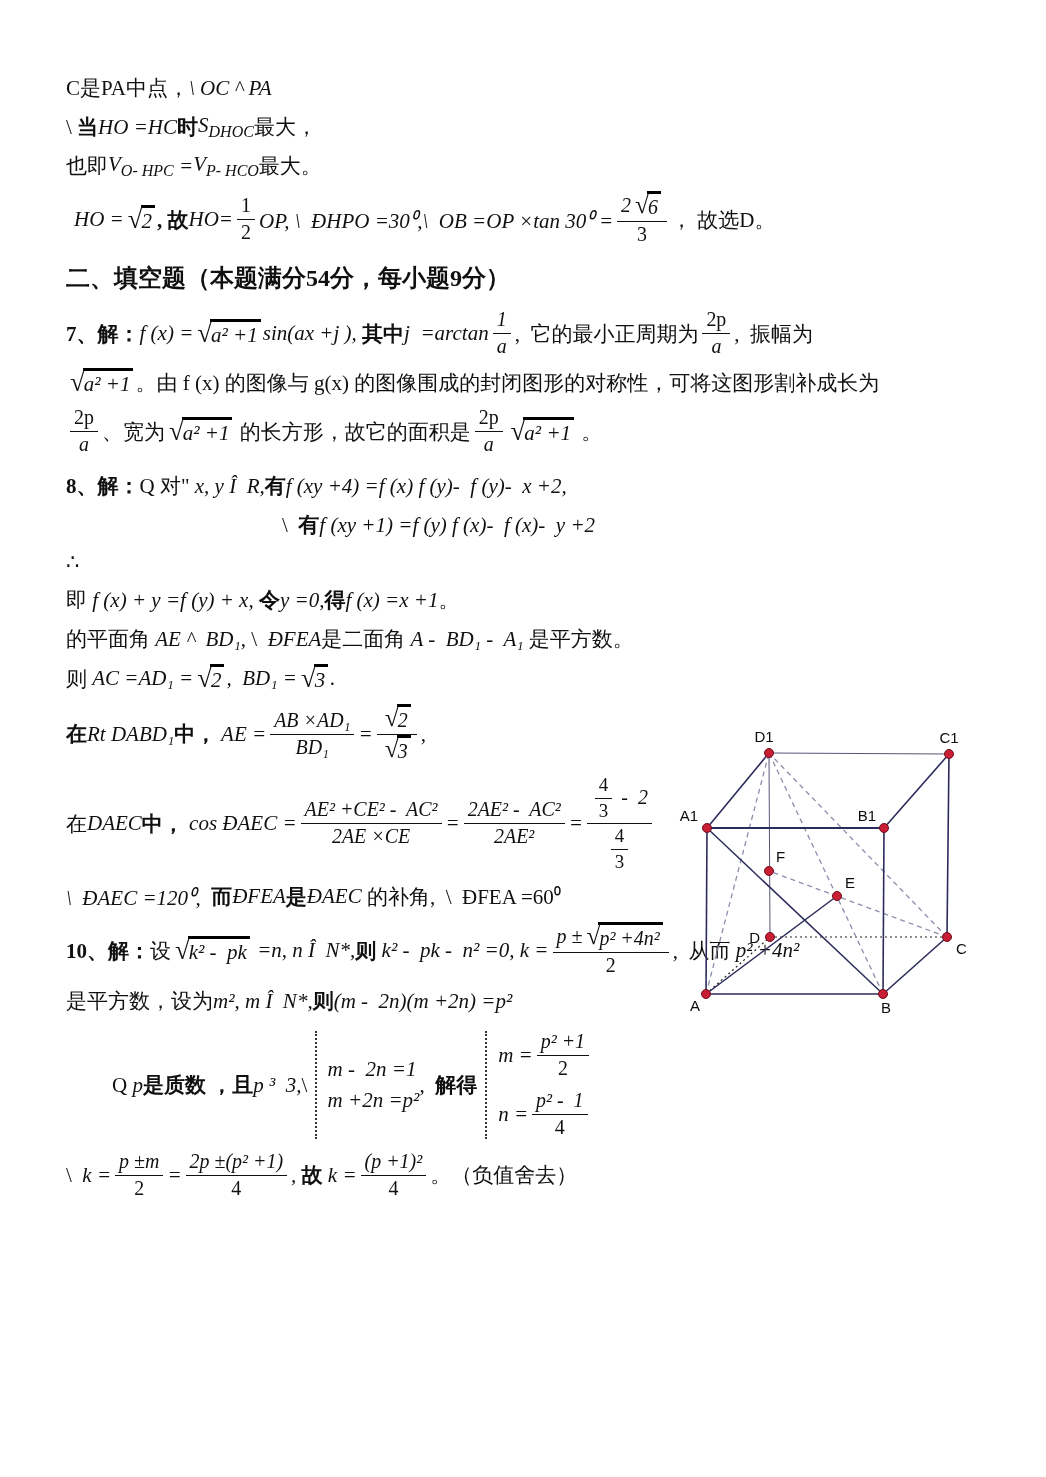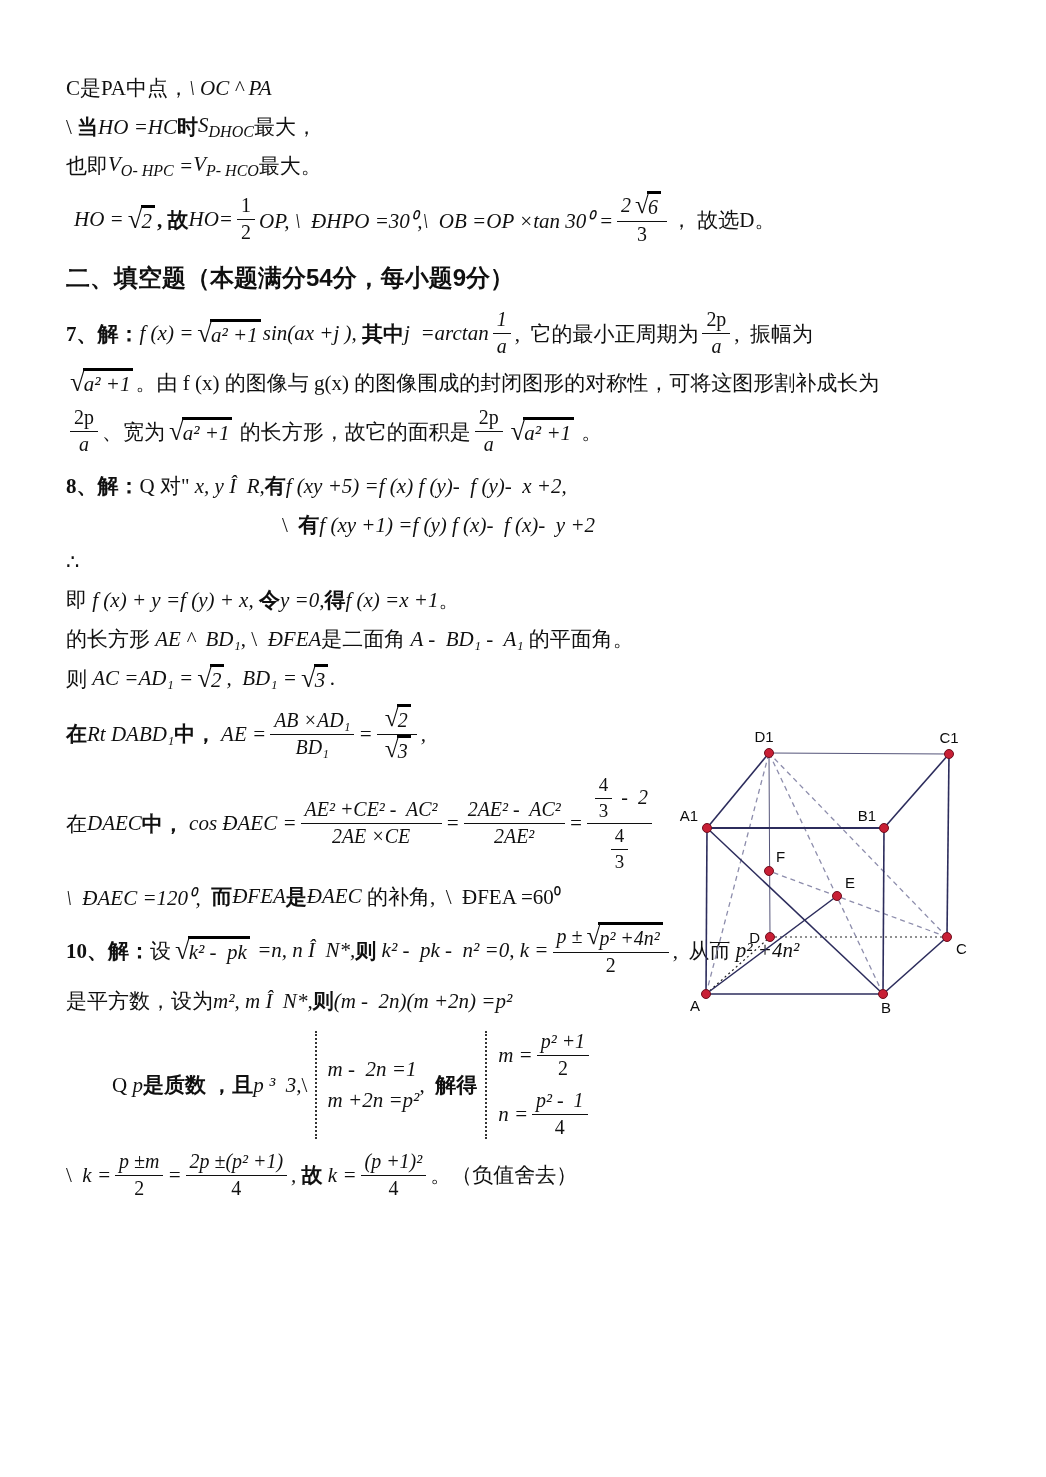--- a/index.html
+++ b/index.html
@@ -6,21 +6,21 @@
   body{width:1046px;height:1477px;position:relative;overflow:hidden;
        font-family:"Liberation Serif",serif;color:#101010;}
   .page{position:absolute;left:0;top:0;width:1046px;height:1201px;
         padding:74px 36px 0 66px;box-sizing:border-box;font-size:21px;}
   .ln{display:flex;align-items:center;white-space:pre;margin:0 0 11px 0;}
   .t{font-style:normal;}
   .b{font-weight:bold;font-style:normal;}
   .m{font-style:italic;}
   .num-b{font-weight:bold;}
   sub{font-size:16px;font-style:italic;}
-  .h{font-family:Liberation Sans, sans-serif;font-weight:bold;font-size:24px;
+  .h{font-family:Liberation Serif, serif;font-weight:bold;font-size:24px;
      margin:2px 0 13px 0;}
   .frac{display:inline-flex;flex-direction:column;align-items:center;
         vertical-align:middle;margin:0 4px;font-size:0.95em;line-height:1.3;}
   .frac .fn{border-bottom:1.6px solid #101010;padding:0 4px;display:inline-flex;align-items:center;}
   .frac .fd{padding:0 4px;display:inline-flex;align-items:center;}
   .rad{display:inline-flex;align-items:flex-start;margin:0 2px;}
   .rs{font-weight:bold;font-style:normal;font-size:1.28em;line-height:1;transform:translate(2px,1px);}
   .rb{border-top:3px solid #000;padding:1px 3px 0 1px;font-style:italic;}
   .brace{width:5px;align-self:stretch;border-left:2px dotted #333;margin:2px 6px 2px 2px;}
   .sys{display:inline-flex;flex-direction:column;justify-content:center;gap:6px;}
@@ -49,30 +49,30 @@
   </div>
 
   <div class="h">二、填空题（本题满分54分，每小题9分）</div>
 
   <div class="ln mb-sm"><span class="num-b">7、解：</span><span class="m">f (x) =</span><span class="rad"><span class="rs">√</span><span class="rb">a² +1</span></span><span class="m">sin(ax +j ), </span><span class="b">其中</span><span class="m">j  =arctan</span><span class="frac"><span class="fn m">1</span><span class="fd m">a</span></span><span class="t">,  它的最小正周期为</span><span class="frac"><span class="fn">2p</span><span class="fd m">a</span></span><span class="t">,  振幅为</span></div>
 
   <div class="ln mb-sm"><span class="rad"><span class="rs">√</span><span class="rb">a² +1</span></span><span class="t">。由 f (x) 的图像与 g(x) 的图像围成的封闭图形的对称性，可将这图形割补成长为</span></div>
 
   <div class="ln mb-md"><span class="frac"><span class="fn">2p</span><span class="fd m">a</span></span><span class="t">、宽为</span><span class="rad"><span class="rs">√</span><span class="rb">a² +1</span></span><span class="t"> 的长方形，故它的面积是</span><span class="frac"><span class="fn">2p</span><span class="fd m">a</span></span><span class="rad"><span class="rs">√</span><span class="rb">a² +1</span></span><span class="t"> 。</span></div>
 
-  <div class="ln"><span class="num-b">8、解：</span><span class="t">Q 对" </span><span class="m">x, y Î  R,</span><span class="b">有</span><span class="m">f (xy +5) =f (x) f (y)-  f (y)-  x +2,</span></div>
+  <div class="ln"><span class="num-b">8、解：</span><span class="t">Q 对" </span><span class="m">x, y Î  R,</span><span class="b">有</span><span class="m">f (xy +4) =f (x) f (y)-  f (y)-  x +2,</span></div>
 
   <div class="ln ind1"><span class="t">\  </span><span class="b">有</span><span class="m">f (xy +1) =f (y) f (x)-  f (x)-  y +2</span></div>
 
   <div class="ln"><span class="t">∴ </span></div>
 
   <div class="ln"><span class="t">即 </span><span class="m">f (x) + y =f (y) + x, </span><span class="b">令</span><span class="m">y =0,</span><span class="b">得</span><span class="m">f (x) =x +1</span><span class="t">。</span></div>
 
 
-  <div class="ln"><span class="t">的长方形 </span><span class="m">AE ^  BD₁</span><span class="t">, \  </span><span class="m">ĐFEA</span><span class="t">是二面角 </span><span class="m">A -  BD₁ -  A₁</span><span class="t"> 的平面角。</span></div>
+  <div class="ln"><span class="t">的平面角 </span><span class="m">AE ^  BD₁</span><span class="t">, \  </span><span class="m">ĐFEA</span><span class="t">是二面角 </span><span class="m">A -  BD₁ -  A₁</span><span class="t"> 是平方数。</span></div>
 
 
   <div class="ln"><span class="t">则 </span><span class="m">AC =AD₁ =</span><span class="rad"><span class="rs">√</span><span class="rb">2</span></span><span class="m">,  BD₁ =</span><span class="rad"><span class="rs">√</span><span class="rb">3</span></span><span class="m">.</span></div>
 
   <div class="ln mb-sm"><span class="b">在</span><span class="m">Rt DABD₁</span><span class="b">中，</span><span class="m"> AE =</span><span class="frac"><span class="fn m">AB ×AD₁</span><span class="fd m">BD₁</span></span><span class="m">=</span><span class="frac"><span class="fn"><span class="rad"><span class="rs">√</span><span class="rb">2</span></span></span><span class="fd"><span class="rad"><span class="rs">√</span><span class="rb">3</span></span></span></span><span class="m">,</span></div>
 
   <div class="ln mb-sm"><span class="t">在</span><span class="m">DAEC</span><span class="b">中，</span><span class="m"> cos ĐAEC =</span><span class="frac"><span class="fn m">AE² +CE² -  AC²</span><span class="fd m">2AE ×CE</span></span><span class="m">=</span><span class="frac"><span class="fn m">2AE² -  AC²</span><span class="fd m">2AE²</span></span><span class="m">=</span><span class="frac"><span class="fn"><span class="frac"><span class="fn">4</span><span class="fd">3</span></span><span class="m"> -  2</span></span><span class="fd"><span class="frac"><span class="fn">4</span><span class="fd">3</span></span></span></span></div>
 
   <div class="ln"><span class="m">\  ĐAEC =120⁰,  </span><span class="b">而</span><span class="m">ĐFEA</span><span class="b">是</span><span class="m">ĐAEC</span><span class="t"> 的补角,  \  ĐFEA =60⁰</span></div>
 

